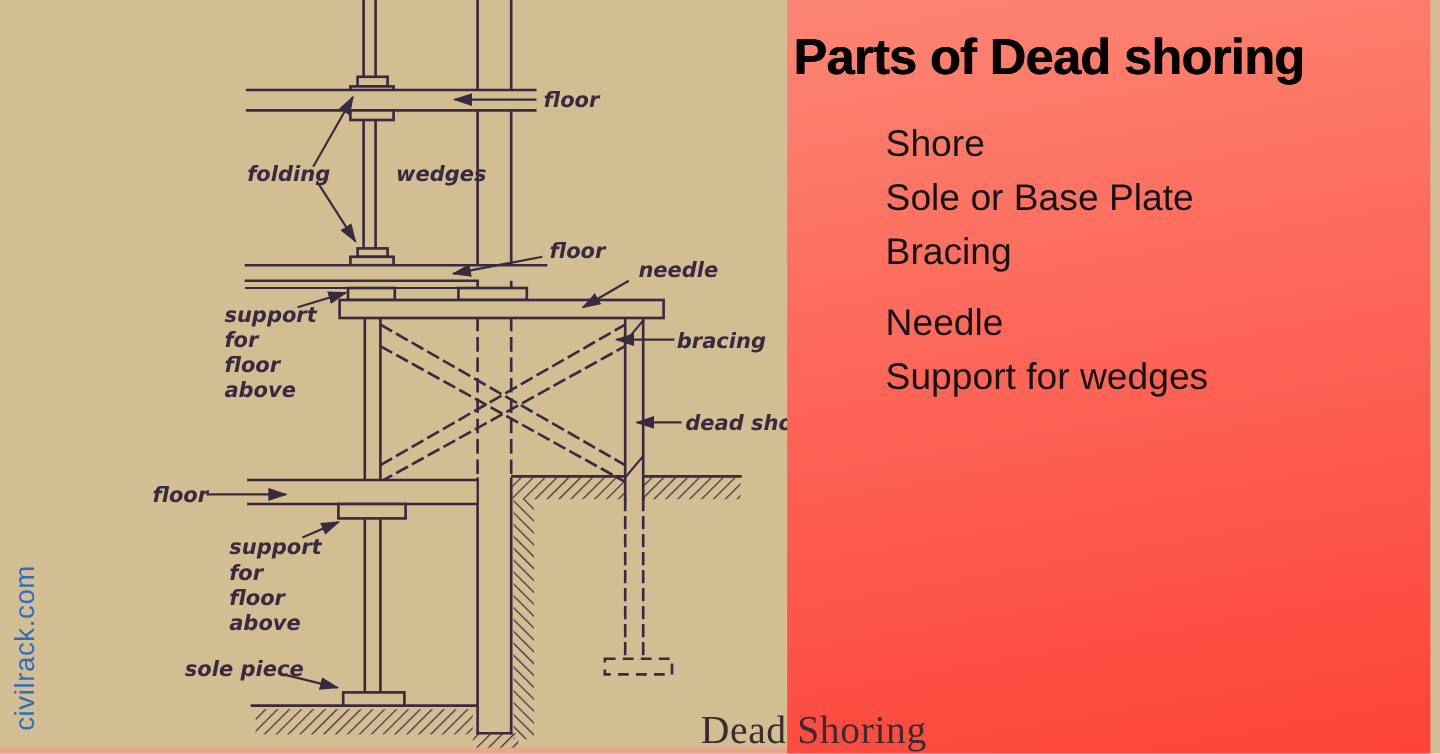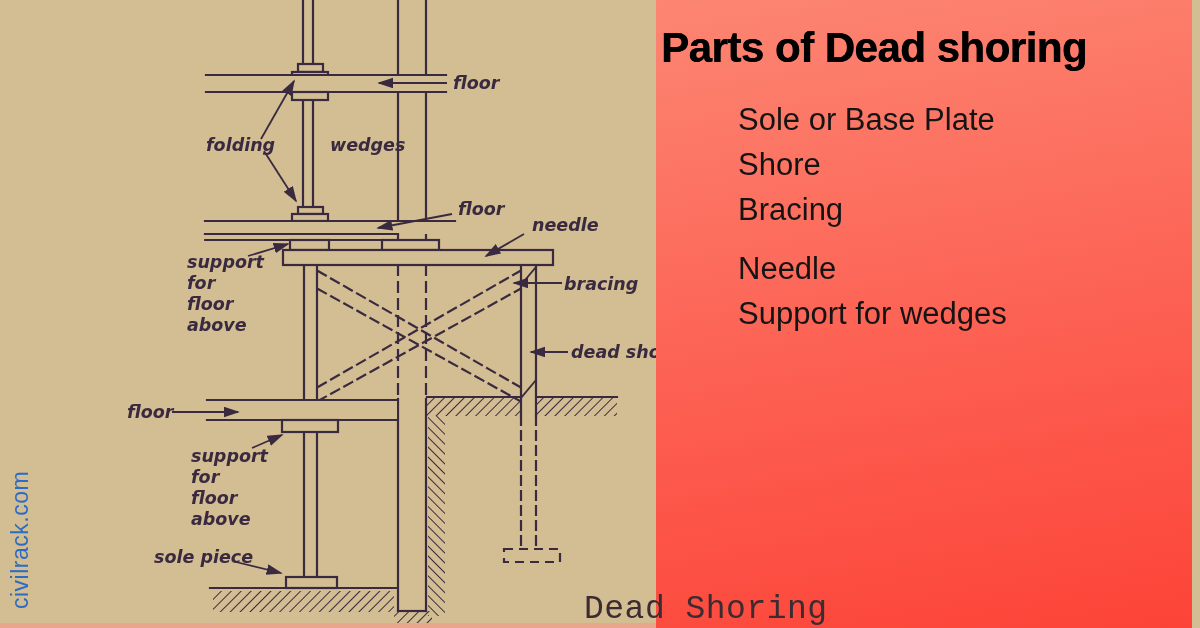--- a/index.html
+++ b/index.html
@@ -25,21 +25,21 @@
   .panel-title{
     margin:24px 0 0 5px;font-size:42px;line-height:48px;font-weight:800;letter-spacing:-.5px;
     color:#000;font-family:"Liberation Sans",sans-serif;text-shadow:.6px 0 0 #000;
     white-space:nowrap;
   }
   .parts-list{margin:25px 0 0 82px;font-size:31px;line-height:45px;color:#141414}
   .part-item{white-space:nowrap}
   .part-item.gap-above{margin-top:14px}
   .caption{
     position:absolute;left:584px;top:591px;font-size:33px;color:var(--caption);
-    letter-spacing:.5px;white-space:nowrap;font-family:Liberation Mono, monospace;
+    letter-spacing:.5px;white-space:nowrap;font-family:Liberation Serif, serif;
   }
   
   svg .ln{stroke:var(--ink);stroke-width:2.2;fill:none;stroke-linecap:square}
   svg .thin{stroke-width:1.8}
   svg .dash{stroke-dasharray:10 7}
   svg .dash2{stroke-dasharray:9 6}
   svg .beam{fill:var(--tan);stroke:var(--ink);stroke-width:2.2}
   svg .blank{fill:var(--tan);stroke:none}
   svg .leader{stroke:var(--ink);stroke-width:1.8;fill:none;marker-end:url(#arr)}
   svg text{font:italic bold 17.5px "DejaVu Sans",sans-serif;fill:var(--ink)}
@@ -186,22 +186,22 @@
       </g>
     </svg>
 
     <div class="bottom-strip"></div>
     <div class="watermark">civilrack.com</div>
   </div>
 
   <div class="right-panel">
     <h1 class="panel-title">Parts of Dead shoring</h1>
     <div class="parts-list">
+      <div class="part-item">Shore</div>
       <div class="part-item">Sole or Base Plate</div>
-      <div class="part-item">Shore</div>
       <div class="part-item">Bracing</div>
       <div class="part-item gap-above">Needle</div>
       <div class="part-item">Support for wedges</div>
     </div>
   </div>
 
   <div class="caption">Dead Shoring</div>
 </div>
 
 </body></html>

